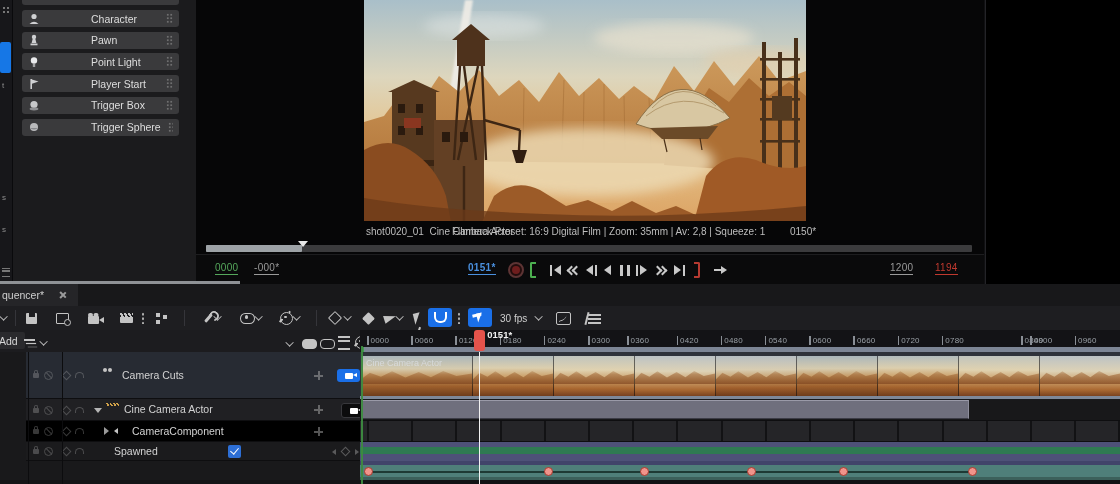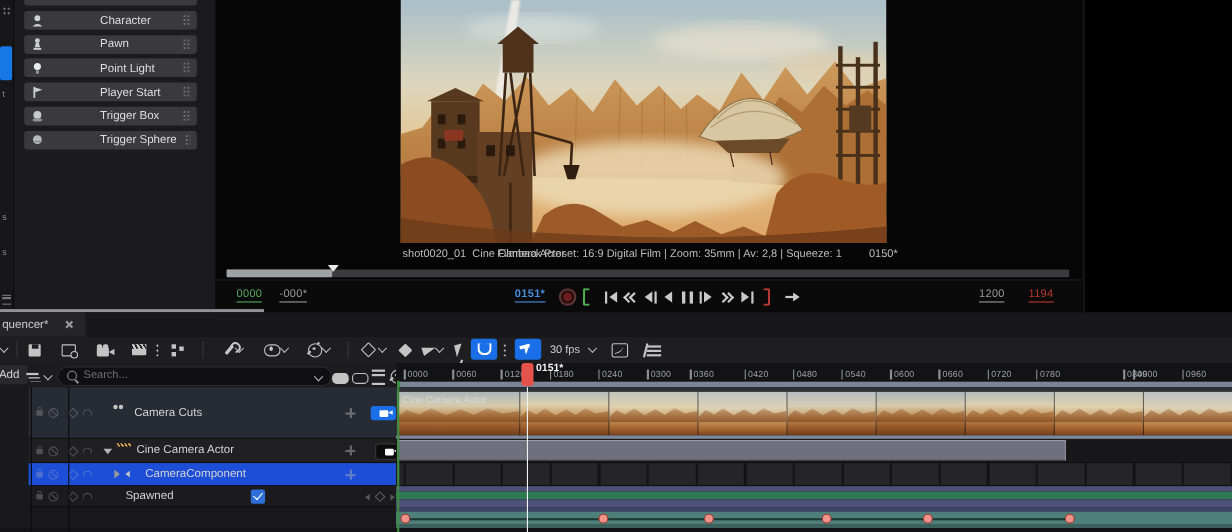--- a/index.html
+++ b/index.html
@@ -514,24 +514,20 @@
     </div>
 
     <div id="header-row" class="abs">
       <div id="add-btn">
           <span>Add</span>
         </div>
       <span class="tbi" style="left:24px;top:5px">
           <span class="ic ic-filter"></span>
           <span class="chev" style="margin-left:5px"></span>
         </span>
-      <div id="search-box">
-        <span class="ic-mag"></span>
-        <span id="search-ph">Search...</span>
-      </div>
       <span class="tbi" style="left:288px;top:6px">
           <span class="chev"></span>
         </span>
       <span class="tbi" style="left:302px;top:6px">
           <span class="pill filled"></span>
         </span>
       <span class="tbi" style="left:320px;top:6px">
           <span class="pill"></span>
         </span>
       <span class="tbi" style="left:338px;top:5px">
@@ -643,21 +639,21 @@
           <span class="g-ico g-arc" style="left:49px;top:8px"></span>
           <span class="abs exp-down" style="left:68px;top:9px"></span>
           <span class="abs" style="left:80px;top:7px"><span class="trk-cine"></span></span>
           <span class="t-label abs" style="left:98px;top:4px">Cine Camera Actor</span>
           <span class="plus-ico" style="left:288px;top:6px"></span>
           <span class="cam-btn dark" style="left:315px;top:4px">
               <span class="cam-glyph"></span>
             </span>
         </div>
 
-        <div class="o-row" style="top:69px;height:21px;background:#1d4ed8">
+        <div class="o-row" style="top:69px;height:21px;background:#000000">
           <span class="g-ico g-lock" style="left:7px;top:8px"></span>
           <span class="g-ico g-slash" style="left:18px;top:6px"></span>
           <span class="g-ico g-diamond" style="left:37px;top:7px"></span>
           <span class="g-ico g-arc" style="left:49px;top:7px"></span>
           <span class="abs exp-right" style="left:78px;top:6px"></span>
           <span class="abs" style="left:88px;top:6px"><span class="trk-camcomp"></span></span>
           <span class="t-label abs" style="left:106px;top:4px">CameraComponent</span>
           <span class="plus-ico" style="left:288px;top:6px"></span>
         </div>
 

